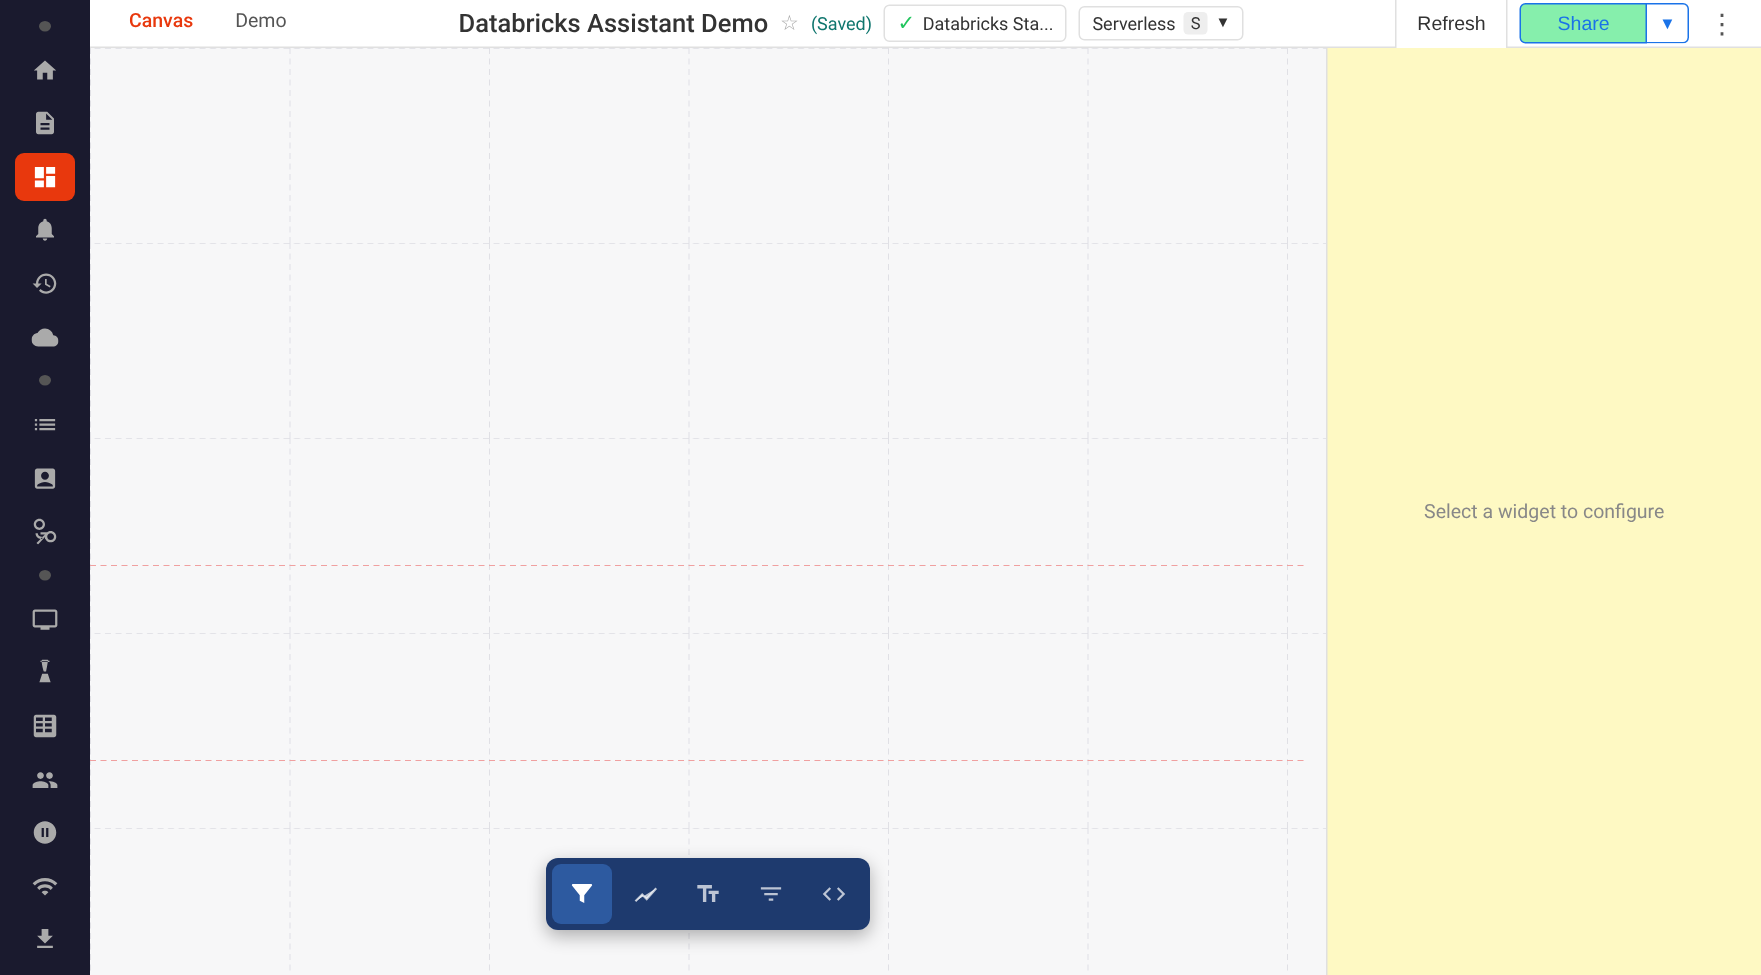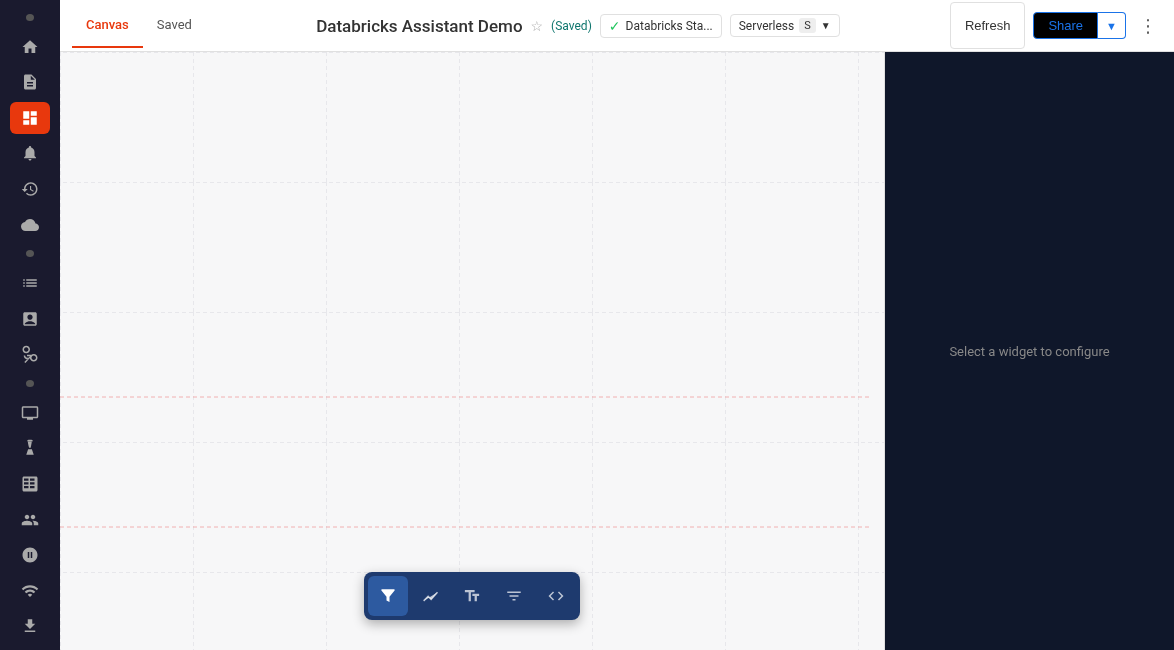--- a/index.html
+++ b/index.html
@@ -40,21 +40,21 @@
     .main {
       flex: 1;
       display: flex;
       flex-direction: column;
       height: 650px;
       overflow: hidden;
     }
 
     
     .topbar {
-      height: 52px;
+      height: 32px;
       background: #fff;
       border-bottom: 1px solid #e0e0e0;
       display: flex;
       align-items: center;
       padding: 0 12px;
       gap: 0;
       flex-shrink: 0;
     }
     .tab {
       padding: 0 14px;
@@ -112,23 +112,23 @@
     .btn-refresh {
       padding: 15px 14px;
       border: 1px solid #e0e0e0;
       background: white;
       border-radius: 4px;
       font-size: 13px;
       cursor: pointer;
       color: #333;
     }
     .btn-share {
-      padding: 5px 14px;
+      padding: 5px 24px;
       border: 1px solid #1a73e8;
-      background: #000000;
+      background: #86efac;
       border-radius: 4px 0 0 4px;
       font-size: 13px;
       cursor: pointer;
       color: #1a73e8;
     }
     .btn-share-chevron {
       padding: 5px 8px;
       border: 1px solid #1a73e8;
       border-left: none;
       background: white;
@@ -194,21 +194,21 @@
       font-size: 16px;
     }
     .widget-tool.active {
       background: #2d5aa0;
       color: white;
     }
 
     
     .right-panel {
       width: 290px;
-      background: #0f172a;
+      background: #fef9c3;
       border-left: 1px solid #e0e0e0;
       display: flex;
       align-items: center;
       justify-content: center;
       flex-shrink: 0;
     }
     .right-panel-text {
       font-size: 13px;
       color: #888;
     }
@@ -310,21 +310,21 @@
   </div>
 </div>
 
 <div class="main">
 
   <div class="topbar">
     <div class="tab active">
       <span>Canvas</span>
     </div>
     <div class="tab">
-      <span>Saved</span>
+      <span>Demo</span>
     </div>
 
     <div class="topbar-center">
       <span class="topbar-title">Databricks Assistant Demo</span>
       <span class="star-icon">☆</span>
       <span class="saved-badge">(Saved)</span>
 
       <div class="status-pill">
         <span class="status-dot">✓</span>
         <span>Databricks Sta...</span>

